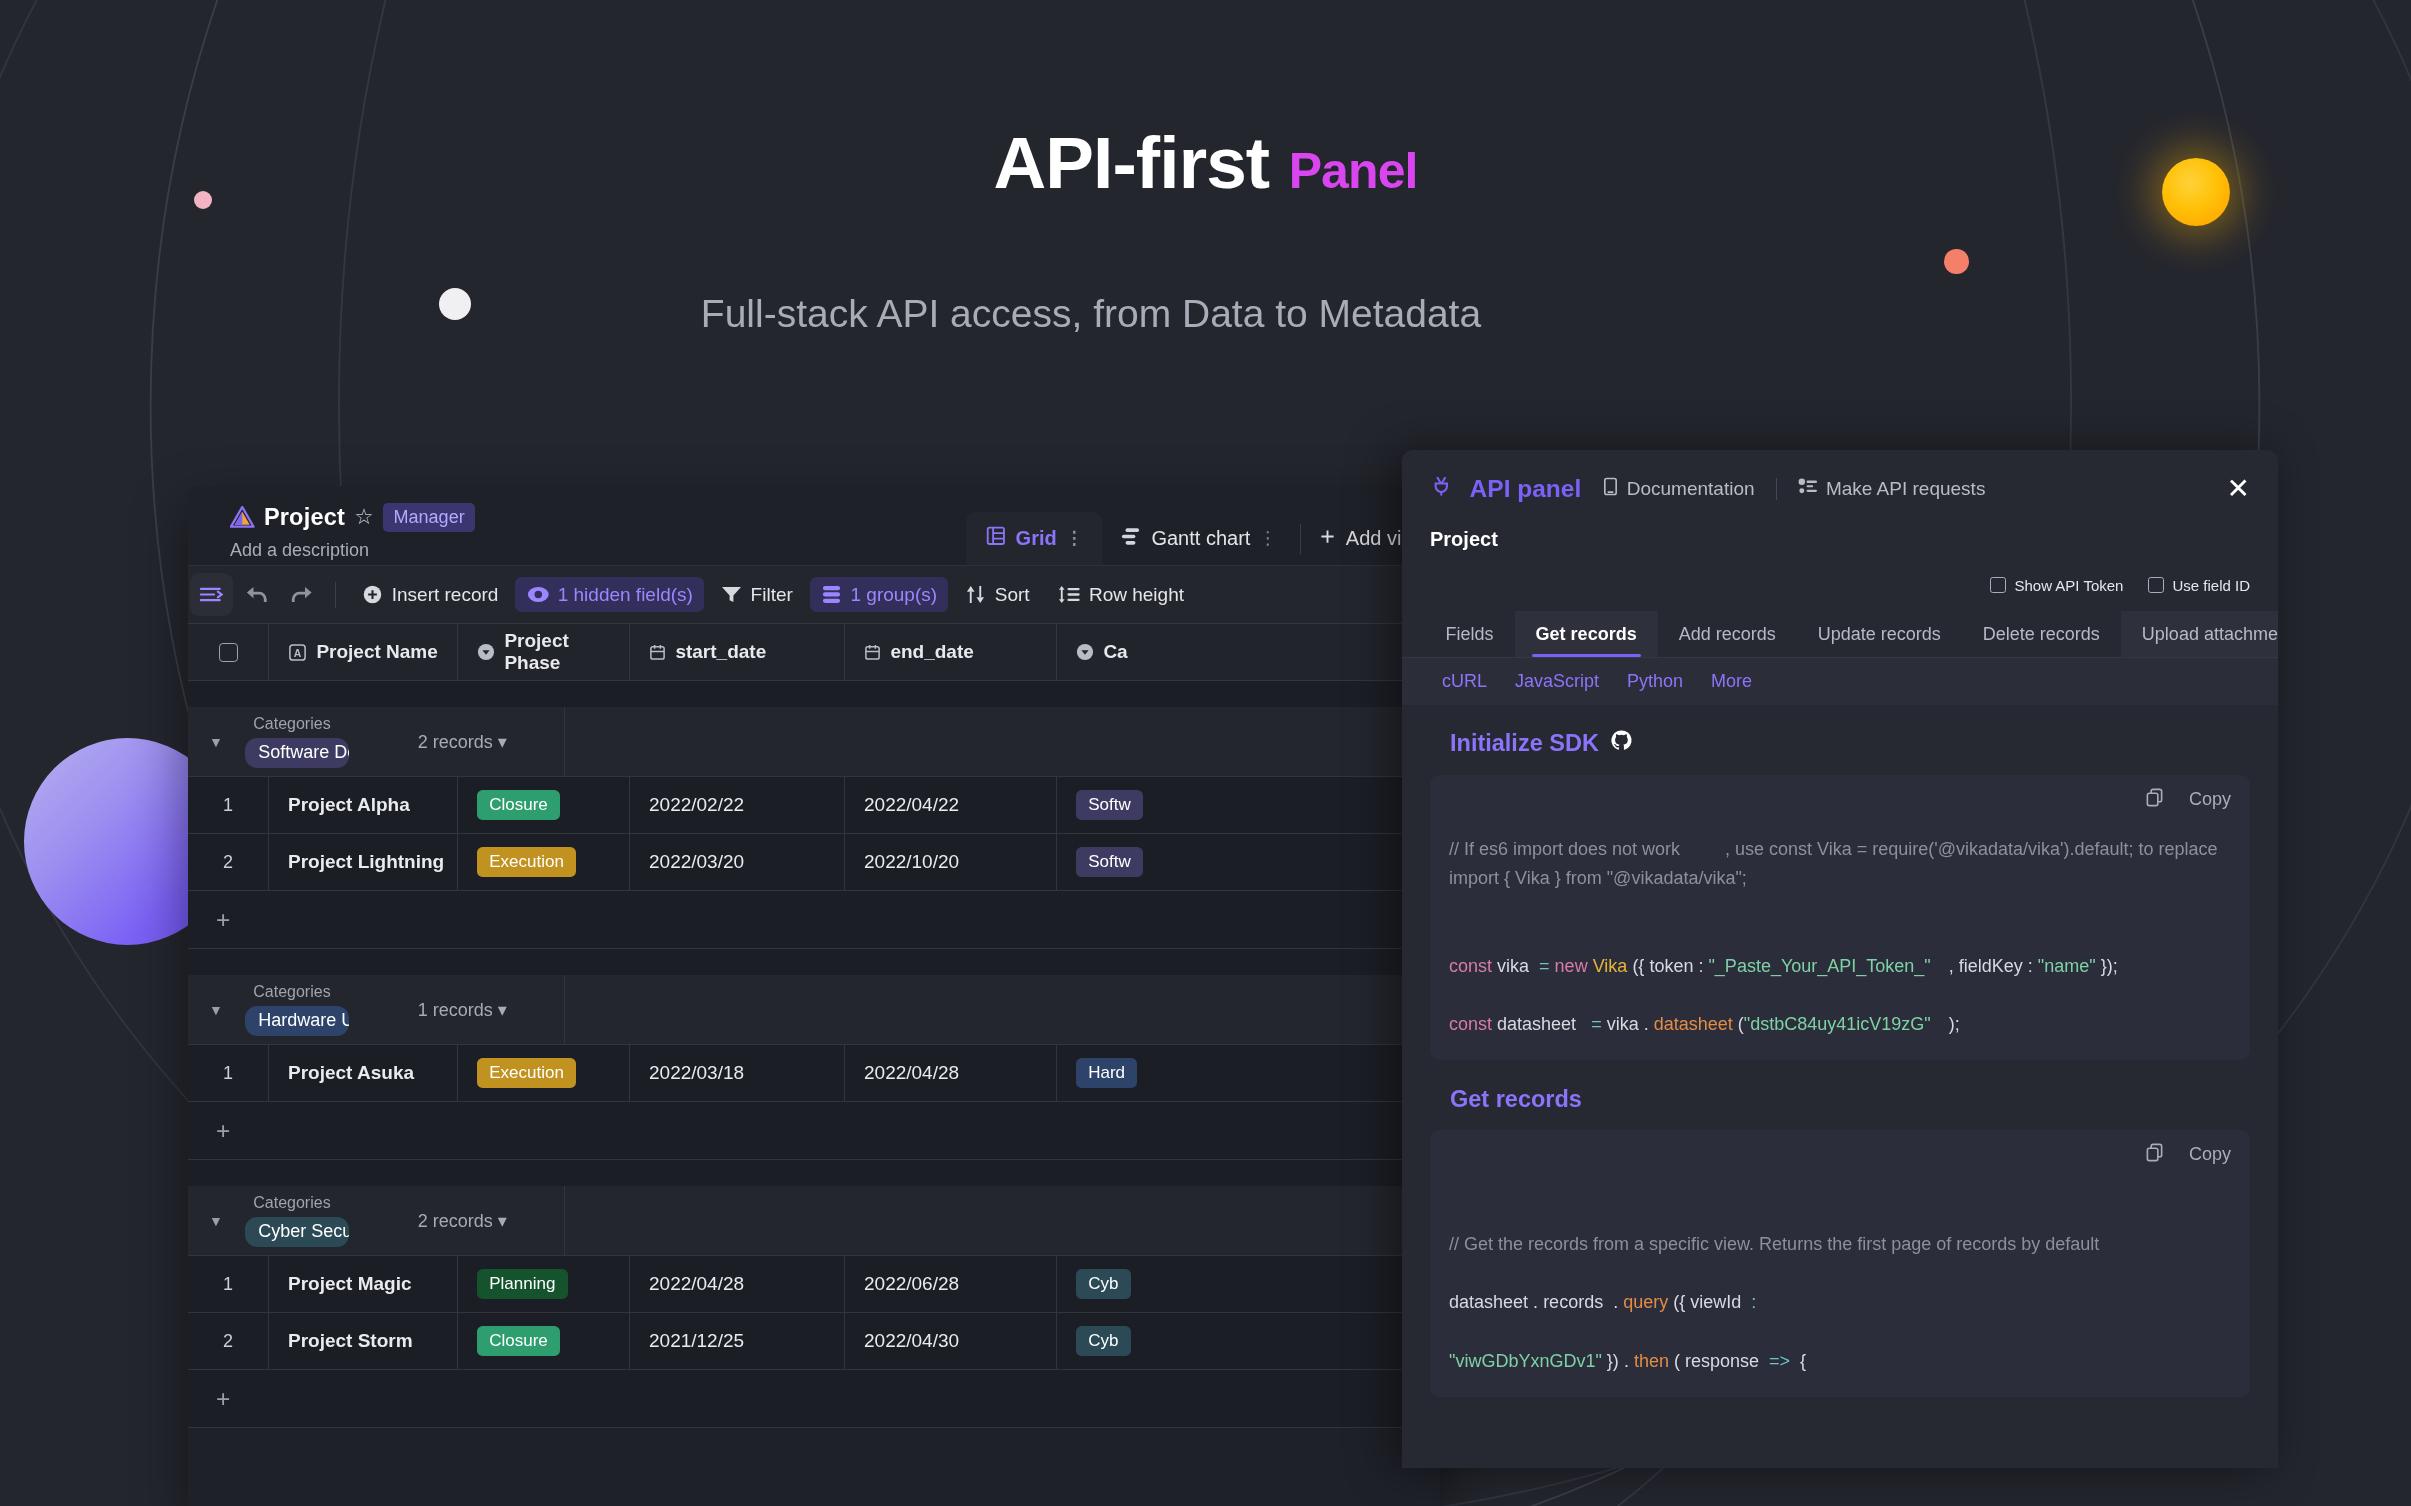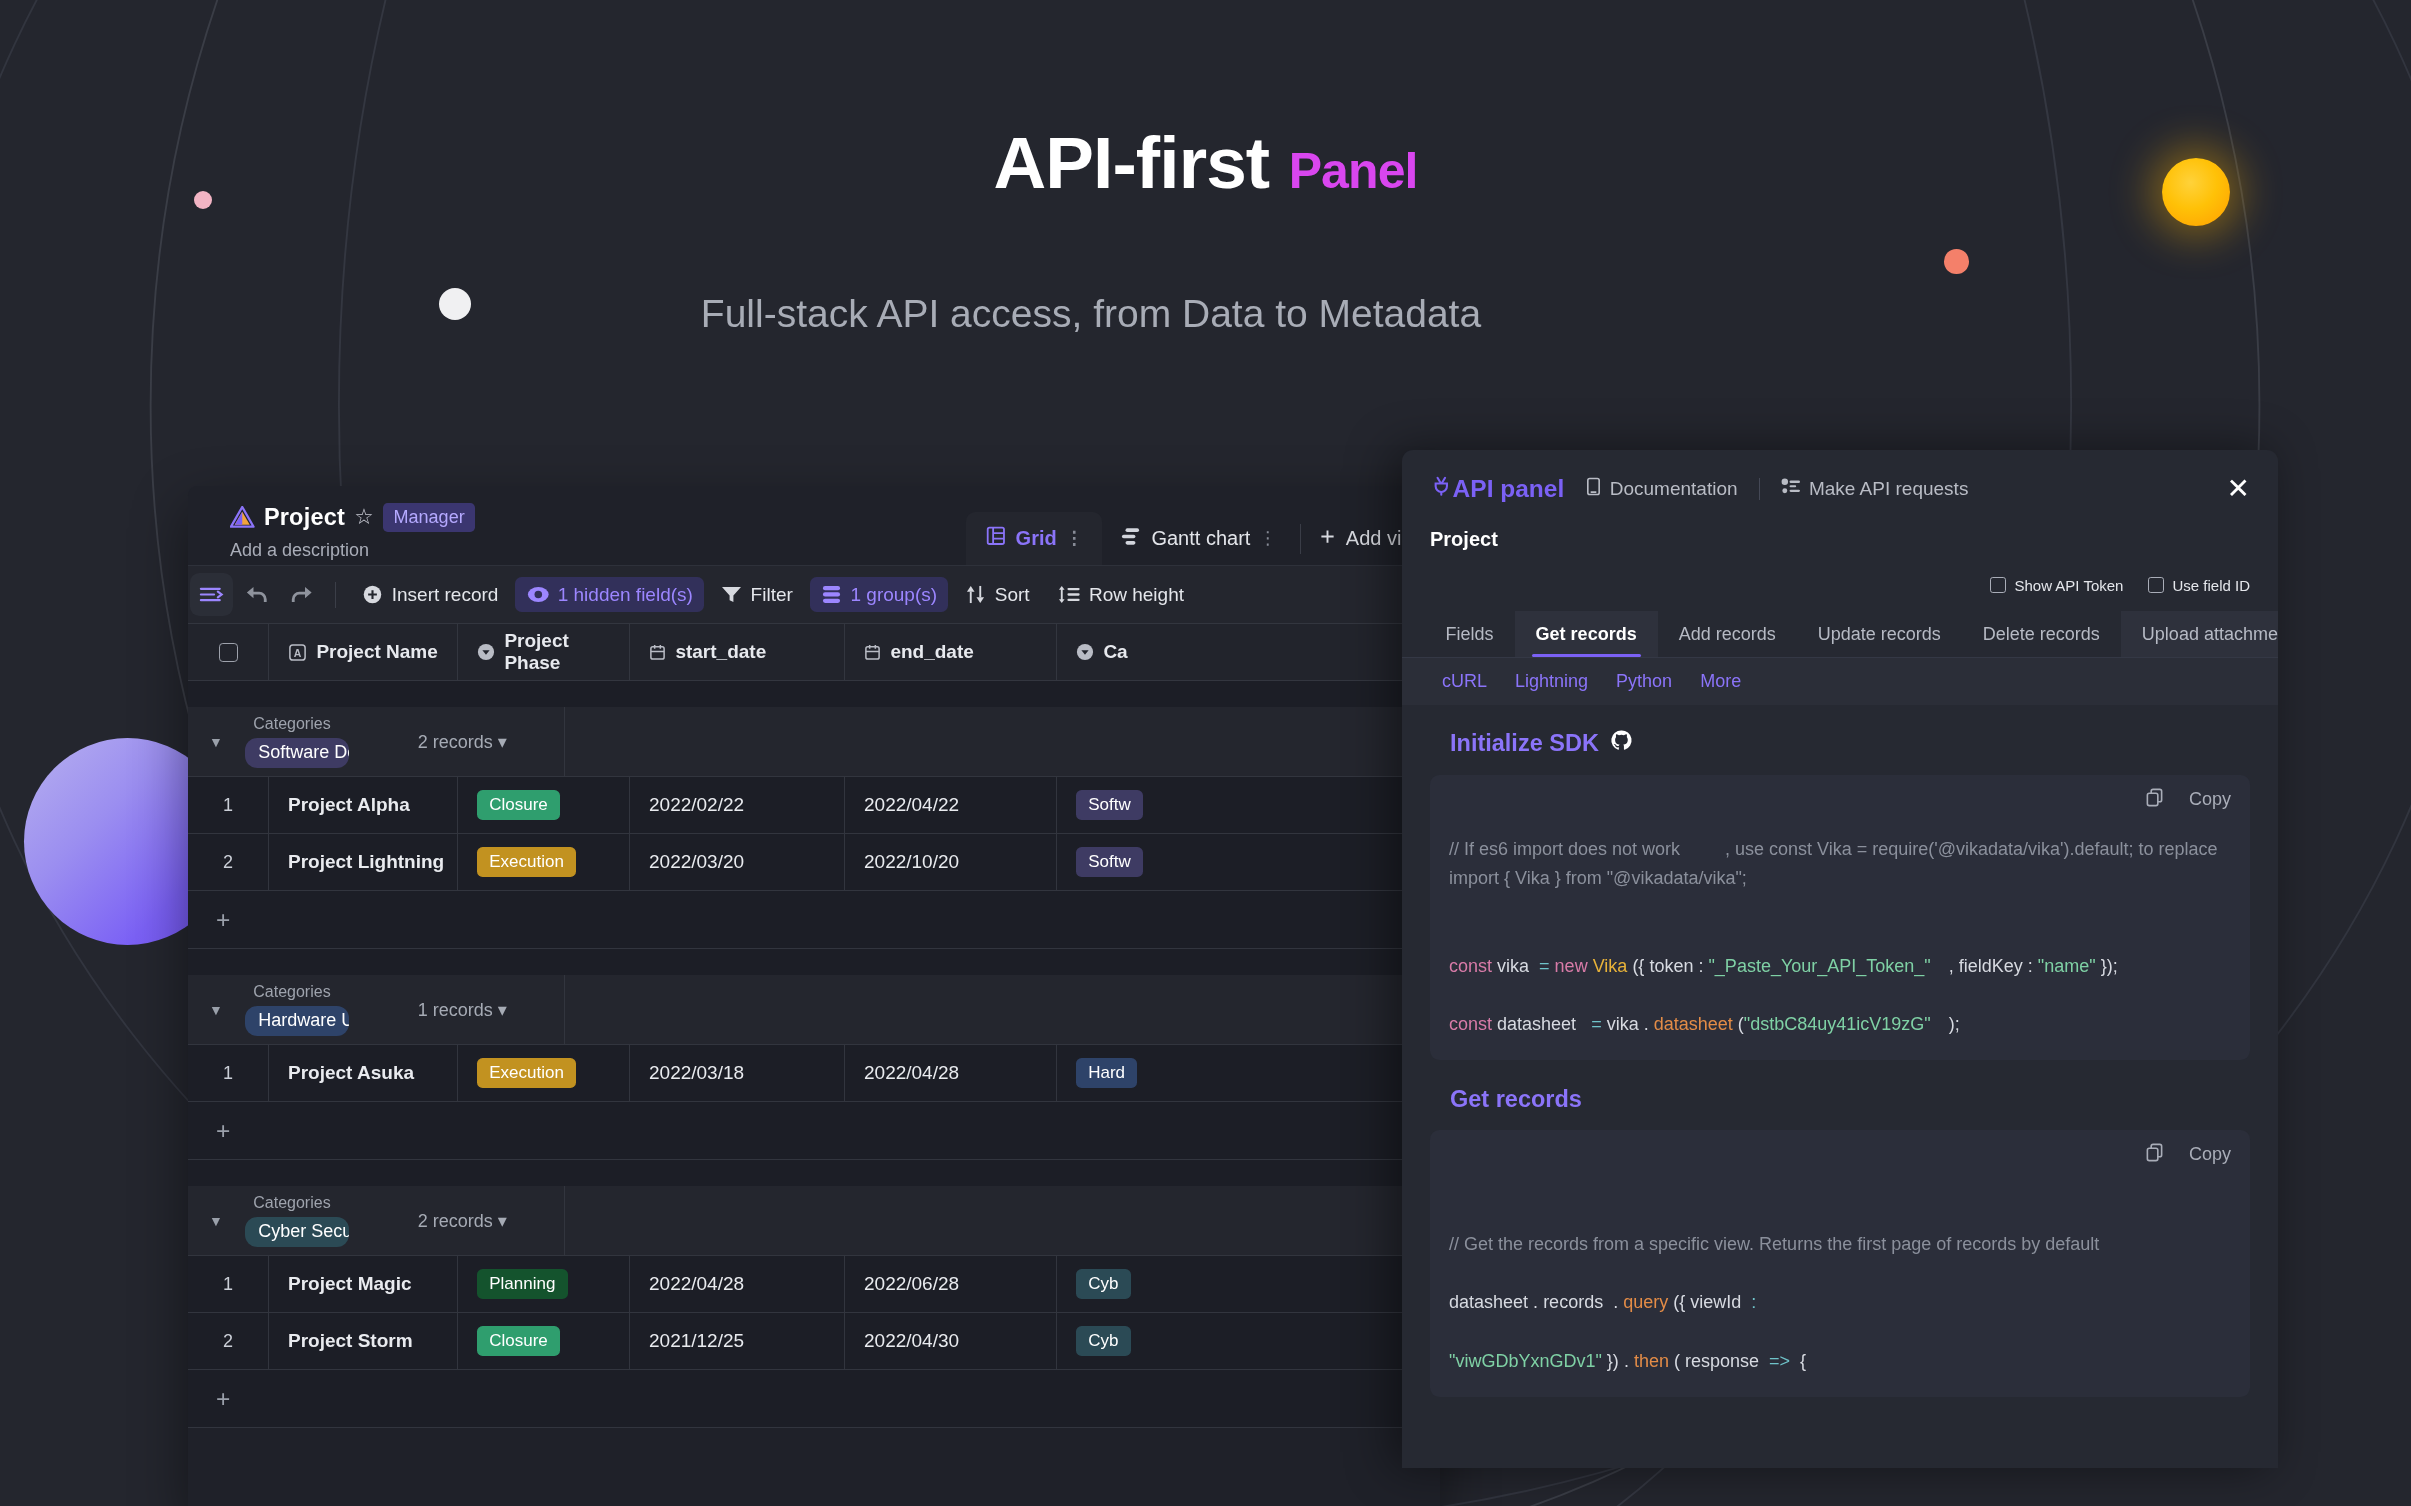--- a/index.html
+++ b/index.html
@@ -111,21 +111,21 @@
   .group-gap { height:26px; background:#1c1e26; }
 
   
   #api-panel {
     position:absolute; left:1402px; top:450px; width:876px; height:1018px;
     background:#262932; border-radius:11.3px 11.3px 0 0;
     box-shadow: -9.4px 0 47px rgba(0,0,0,.45);
     overflow:hidden;
   }
   .ap-head { display:flex; align-items:center; padding:24.5px 28px 0 28px; gap:21px; }
-  .ap-logo { display:flex; align-items:flex-start; gap:0; color:#7b61f5; font-size:24.5px; font-weight:bold; }
+  .ap-logo { display:flex; align-items:flex-start; gap:17px; color:#7b61f5; font-size:24.5px; font-weight:bold; }
   .ap-link { display:flex; align-items:center; gap:7.5px; color:#b9bcc5; font-size:19px; }
   .ap-vdiv { width:0.9px; height:22.6px; background:#444856; }
   .ap-close { margin-left:auto; color:#fff; font-size:28px; line-height:1; font-weight:300; }
   .ap-dsname { padding:24.5px 28px 0 28px; font-size:20px; color:#fff; font-weight:bold; }
   .ap-checks { display:flex; justify-content:flex-end; gap:24.5px; padding:26px 28px 0 0; }
   .ap-check { display:flex; align-items:center; gap:8.5px; color:#e5e7ec; font-size:15px; }
   .sqbox { width:16px; height:16px; border:1.9px solid #a9adb8; border-radius:2.8px; }
 
   .ap-tabs { display:flex; margin-top:17px; padding-left:22.6px; border-bottom:0.9px solid #343845; }
   .ap-tab { padding:13px 21px 12.2px 21px; font-size:18px; color:#b6bac4; white-space:nowrap; position:relative; }
@@ -521,21 +521,21 @@
       <div class="ap-tab">Fields</div>
       <div class="ap-tab active">Get records</div>
       <div class="ap-tab">Add records</div>
       <div class="ap-tab">Update records</div>
       <div class="ap-tab">Delete records</div>
       <div class="ap-tab overflow">Upload attachment</div>
     </div>
 
     <div class="ap-langs">
       <span class="ap-lang">cURL</span>
-      <span class="ap-lang">Lightning</span>
+      <span class="ap-lang">JavaScript</span>
       <span class="ap-lang">Python</span>
       <span class="ap-lang">More</span>
     </div>
 
     <div class="ap-body">
 
       <div class="sec-title">
         <span>Initialize SDK</span>
         <span>
           <svg width="22.6" height="22.6" viewBox="0 0 24 24" fill="#ffffff">

